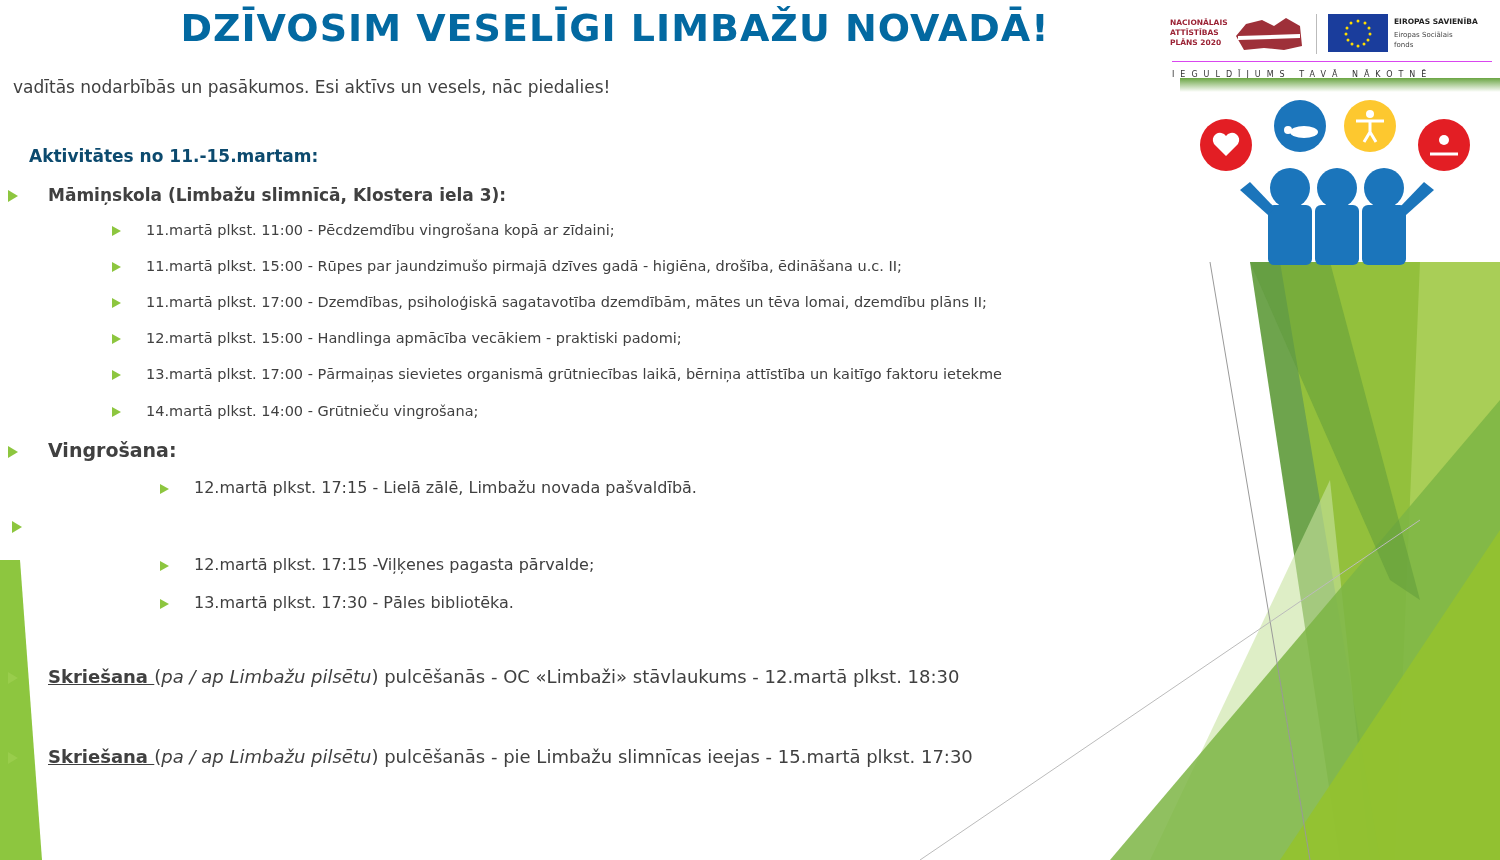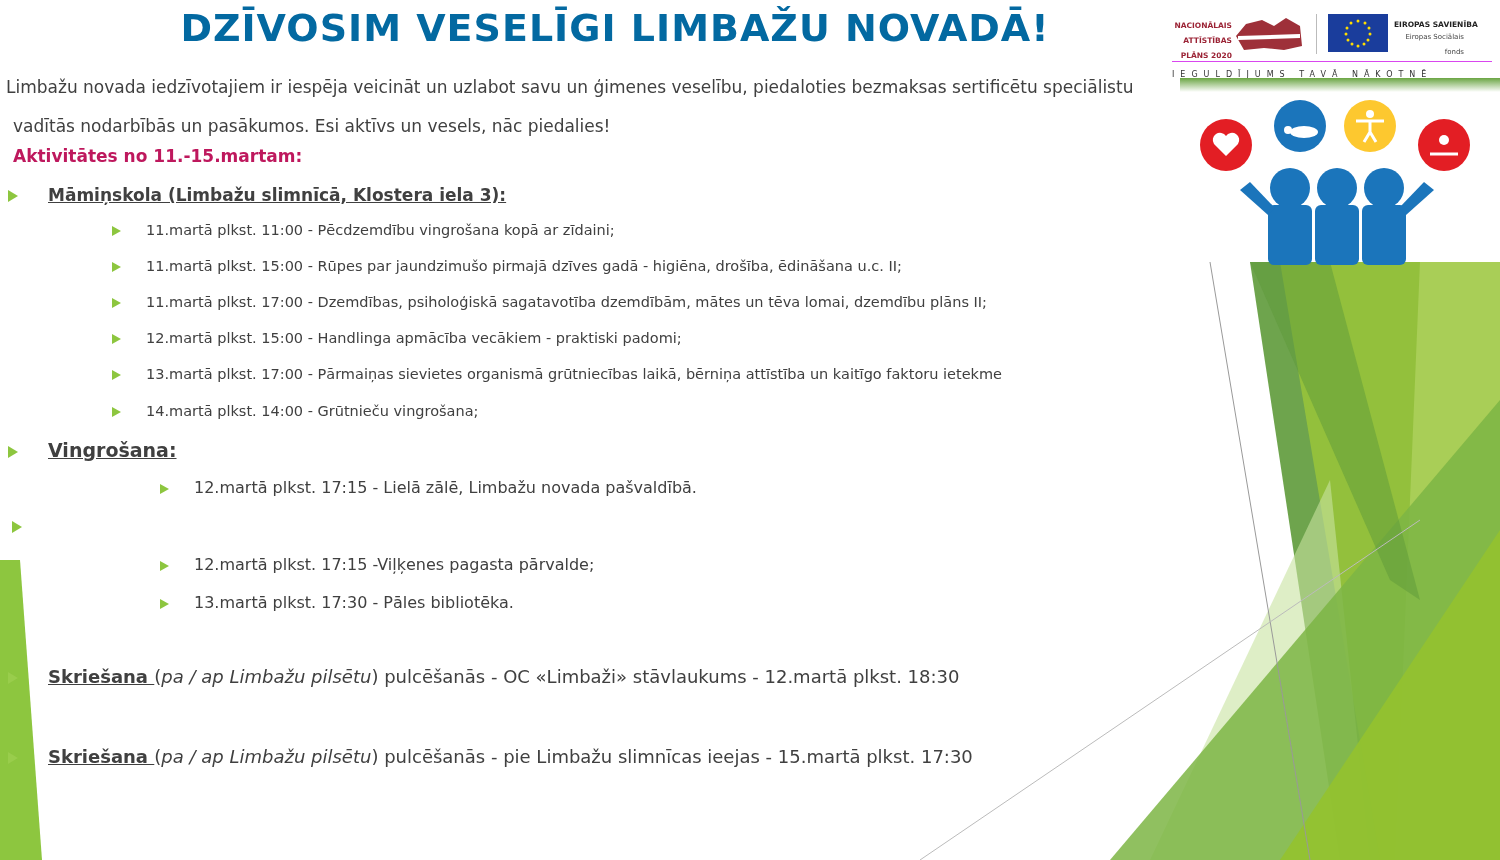--- a/index.html
+++ b/index.html
@@ -3,35 +3,35 @@
 <meta charset="utf-8">
 <style>
   html, body { margin:0; padding:0; }
   body { width:1500px; height:860px; position:relative; overflow:hidden; background:#fff;
          font-family:"DejaVu Sans", sans-serif; color:#404040; }
   .deco { position:absolute; left:0; top:0; width:1500px; height:860px; pointer-events:none; }
   .title { position:absolute; left:0; width:1230px; top:6px; text-align:center;
            font-family:"DejaVu Sans", sans-serif; font-weight:bold; font-size:38px; letter-spacing:1px; color:#0369a1; }
   .intro { position:absolute; left:6px; top:68px; font-size:17px; line-height:39px; color:#404040; width:1150px; }
   .intro .l2 { padding-left:7px; }
-  .subhead { position:absolute; left:13px; top:146px; font-size:17px; font-weight:bold; color:#be185d; }
+  .subhead { position:absolute; left:29px; top:146px; font-size:17px; font-weight:bold; color:#0c4a6e; }
   .sec { position:absolute; left:8px; font-size:17px; color:#404040; }
   .sec .tri { display:inline-block; width:0; height:0; border-top:6px solid transparent; border-bottom:6px solid transparent;
               border-left:10px solid #8dc63f; margin-right:30px; vertical-align:middle; }
-  .sec .head { font-weight:bold; text-decoration:underline; }
+  .sec .head { font-weight:bold; }
   .sec .head.big { font-size:19px; }
   .item { position:absolute; left:65px; font-size:14.5px; color:#404040;padding-left:47px; }
   .item .tri { display:inline-block; width:0; height:0; border-top:5px solid transparent; border-bottom:5px solid transparent;
                border-left:9px solid #8dc63f; margin-right:25px; vertical-align:middle; }
   .item.lg { font-size:16px;margin-left:48px; }
   .run { position:absolute; left:8px; font-size:18px; color:#404040; }
   .run .u { text-decoration:underline; font-weight:bold;text-align:center; }
   .run i { font-style:italic; }
   .logos { position:absolute; left:1168px; top:12px; width:322px; height:64px; }
-  .logo-text { position:absolute; font-size:8px; line-height:15px;text-align:right; }
+  .logo-text { position:absolute; font-size:8px; line-height:10px; }
   .investment { position:absolute; left:1172px; top:61px; width:320px; border-top:1px solid #d946ef;
                 text-align:left; font-size:8px; letter-spacing:6px; padding-top:8px; color:#333; }
   .art { position:absolute; left:1180px; top:90px; width:300px; height:175px; }
 </style>
 </head>
 <body>
 
 <svg class="deco" viewBox="0 0 1500 860">
   <polygon points="0,560 20,560 42,860 0,860" fill="#8dc63f"></polygon>
   <polygon points="1250,262 1420,262 1395,860 1340,860" fill="#5e9a3a" opacity="0.9"></polygon>
@@ -40,21 +40,20 @@
   <polygon points="1110,860 1500,400 1500,860" fill="#7db544" opacity="0.85"></polygon>
   <polygon points="1280,860 1500,530 1500,860" fill="#93c22f" opacity="0.9"></polygon>
   <polygon points="1250,262 1330,262 1420,600 1390,580" fill="#5e9a3a" opacity="0.5"></polygon>
   <line x1="1210" y1="262" x2="1310" y2="860" stroke="#999" stroke-width="1"></line>
   <line x1="920" y1="860" x2="1420" y2="520" stroke="#bbb" stroke-width="1"></line>
 </svg>
 
 <div class="title">DZĪVOSIM VESELĪGI LIMBAŽU NOVADĀ!</div>
 
 <div class="intro">
-  <div>Limbažu novada iedzīvotajiem ir iespēja veicināt un uzlabot savu un ģimenes veselību, piedaloties bezmaksas sertificētu speciālistu</div>
   <div class="l2">vadītās nodarbībās un pasākumos.  Esi aktīvs un  vesels, nāc piedalies!</div>
 </div>
 
 <div class="subhead">Aktivitātes no 11.-15.martam:</div>
 
 <div class="sec" style="top:185px">
   <span class="tri"></span><span class="head">Māmiņskola (Limbažu slimnīcā, Klostera iela 3):</span>
 </div>
 <div class="item" style="top:222px"><span class="tri"></span><span>11.martā plkst. 11:00 - Pēcdzemdību vingrošana kopā ar zīdaini;</span></div>
 <div class="item" style="top:258px"><span class="tri"></span><span>11.martā plkst. 15:00 - Rūpes par jaundzimušo pirmajā dzīves gadā - higiēna, drošība, ēdināšana u.c. II;</span></div>

